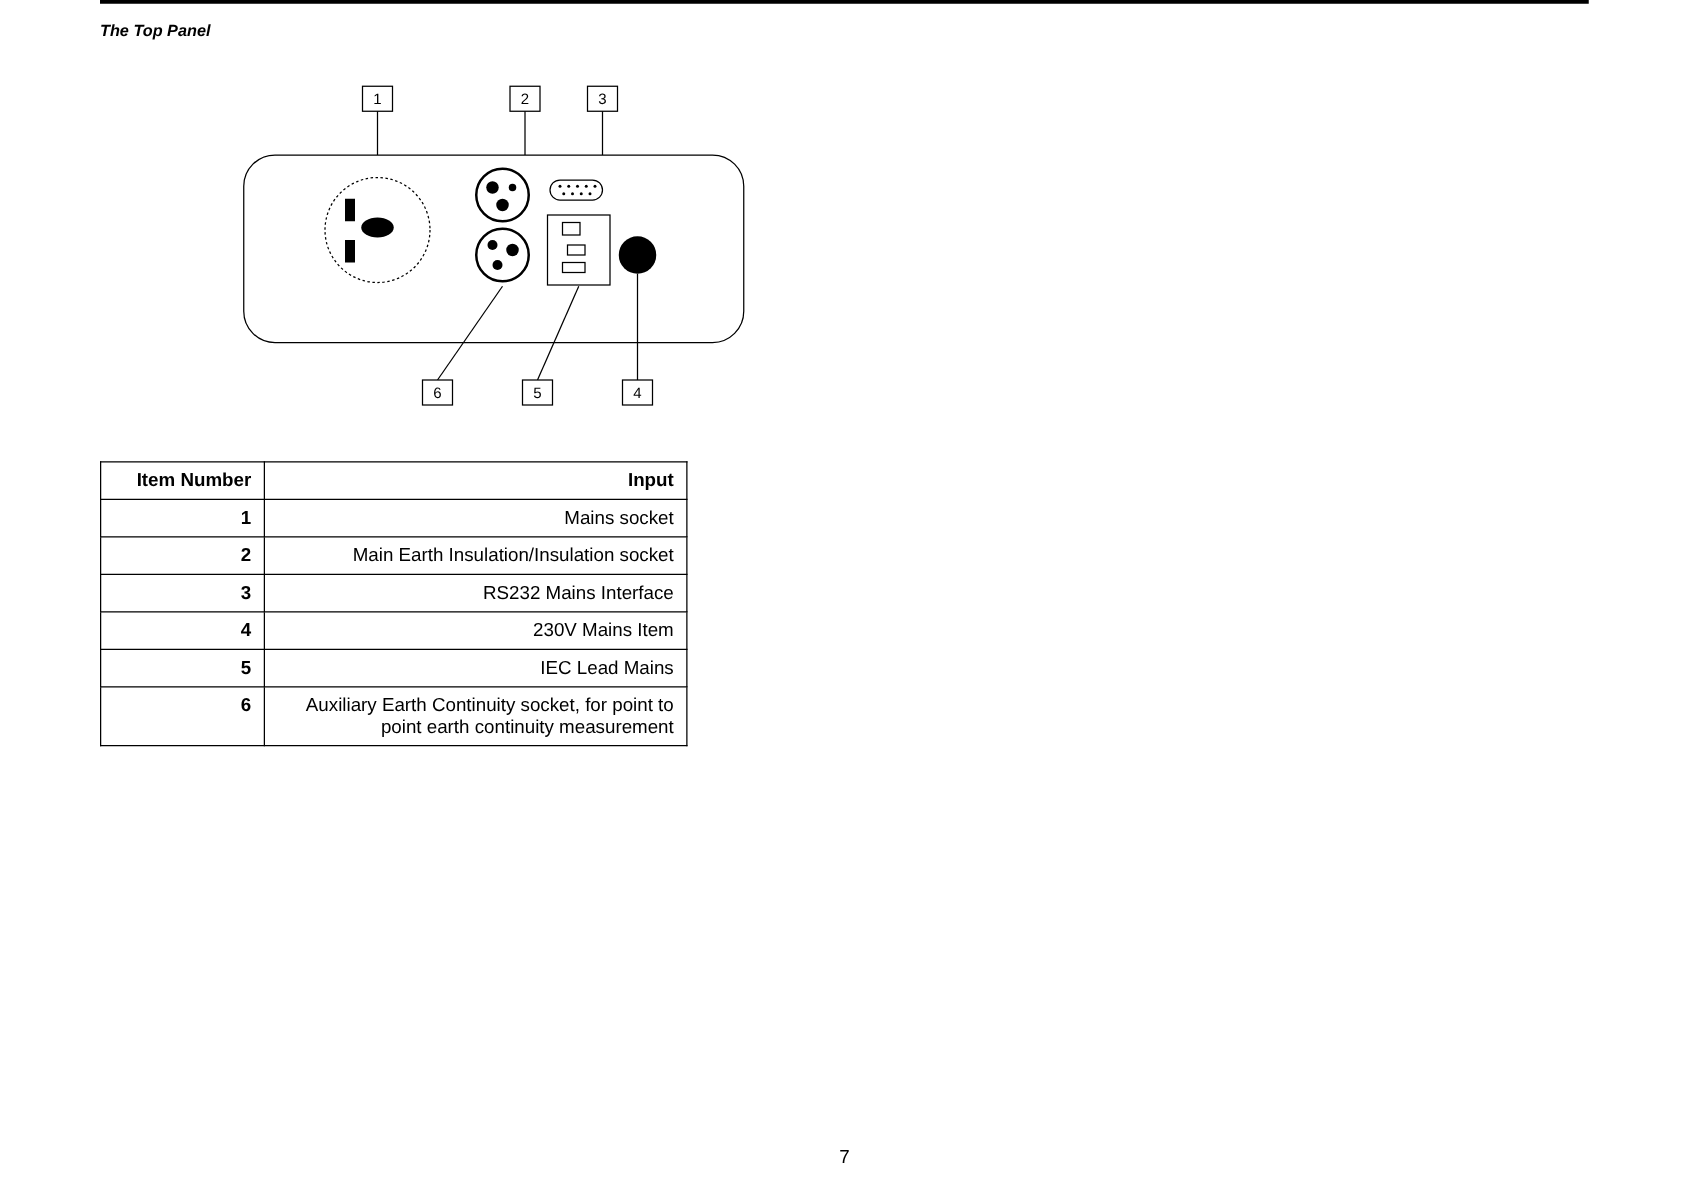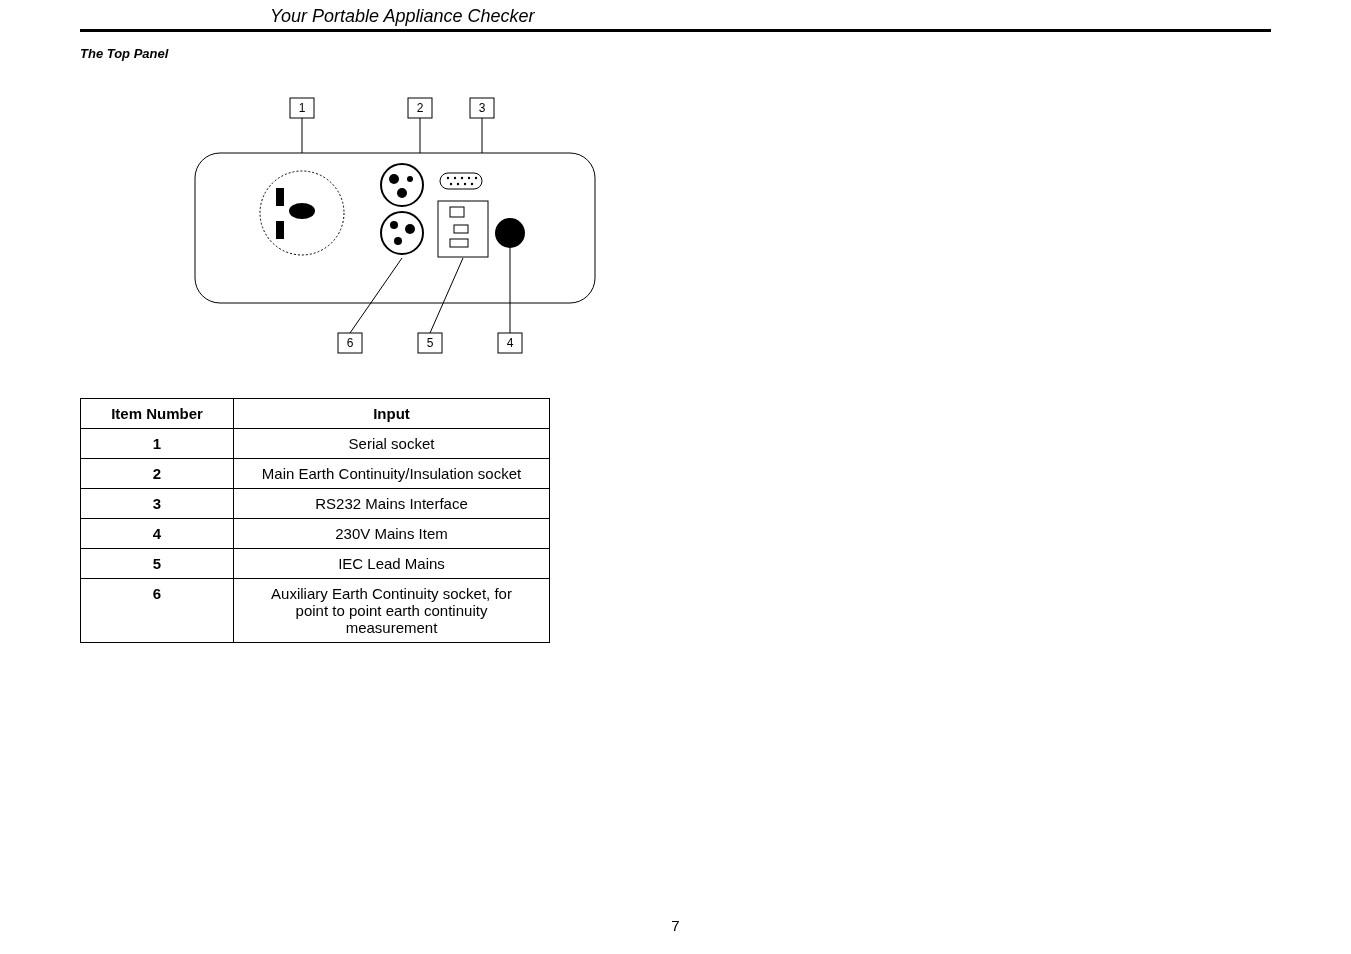--- a/index.html
+++ b/index.html
@@ -41,22 +41,22 @@
     margin-left: 70px;
     margin-bottom: 25px;
   }
   .table {
     border-collapse: collapse;
     width: 470px;
     margin-bottom: 30px;
   }
   .table th, .table td {
     border: 1px solid #000;
-    padding: 6px 21px;
-    text-align: center;
+    padding: 6px 10px;
+    text-align: right;
     vertical-align: top;
     font-size: 15px;
   }
   .table th {
     font-weight: bold;
   }
   .col-num {
     width: 110px;
     text-align: center;
     font-weight: bold;
@@ -68,23 +68,20 @@
     right: 0;
     text-align: center;
     font-size: 15px;
   }
 </style>
 </head>
 <body>
 
 <div class="page">
 
-  <div class="header-area">
-    <div class="header">Your Portable Appliance Checker</div>
-  </div>
   <div class="header-rule"></div>
 
   <div class="subtitle">The Top Panel</div>
 
   <svg class="diagram" width="460" height="280" viewBox="0 0 460 280">
 
     <g>
       <rect x="140" y="5" width="24" height="20" fill="#fff" stroke="#000"></rect>
       <text x="152" y="19" text-anchor="middle" font-size="12">1</text>
       <line x1="152" y1="25" x2="152" y2="95" stroke="#000"></line>
@@ -165,25 +162,25 @@
   <table class="table">
     <thead>
       <tr>
         <th class="col-num">Item Number</th>
         <th>Input</th>
       </tr>
     </thead>
     <tbody>
       <tr>
         <td class="col-num">1</td>
-        <td>Serial socket</td>
+        <td>Mains socket</td>
       </tr>
       <tr>
         <td class="col-num">2</td>
-        <td>Main Earth Continuity/Insulation socket</td>
+        <td>Main Earth Insulation/Insulation socket</td>
       </tr>
       <tr>
         <td class="col-num">3</td>
         <td>RS232 Mains Interface</td>
       </tr>
       <tr>
         <td class="col-num">4</td>
         <td>230V Mains Item</td>
       </tr>
       <tr>

